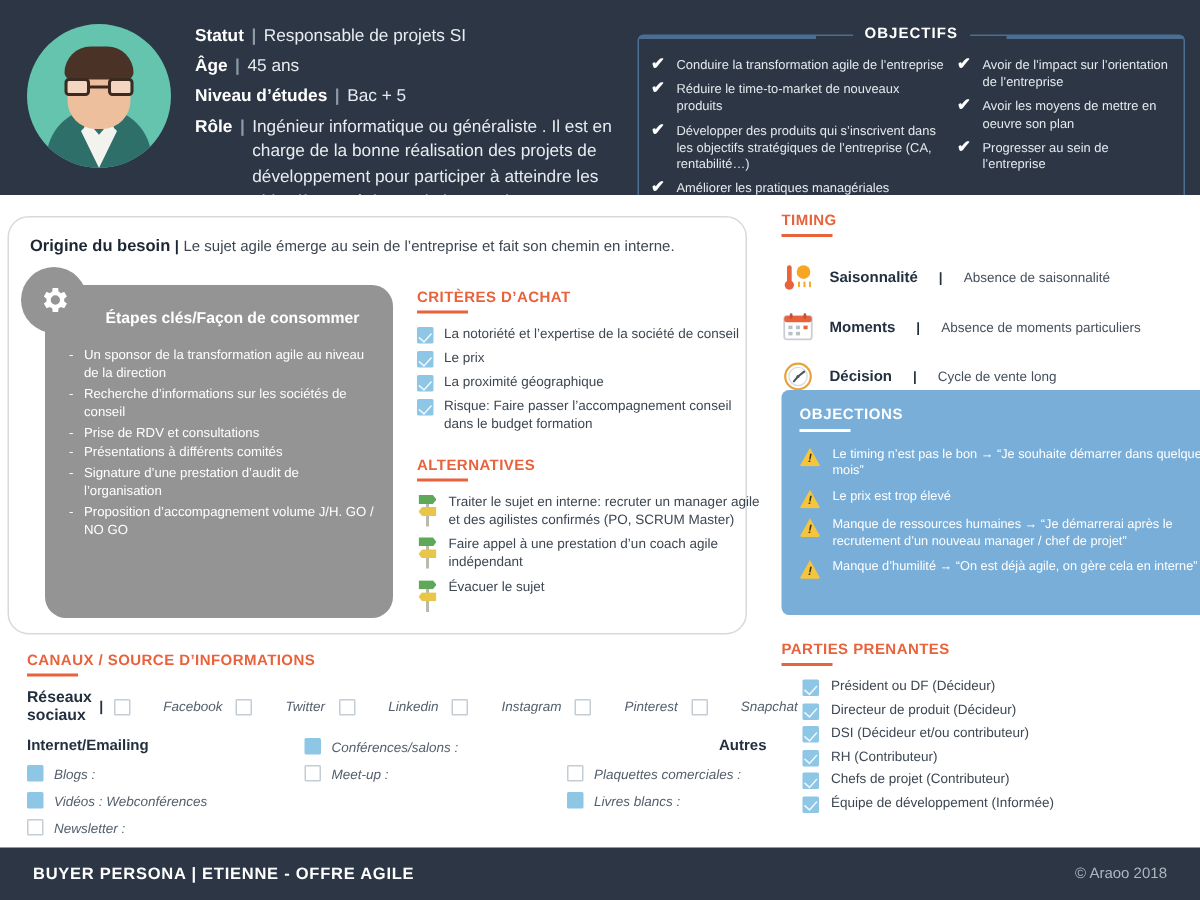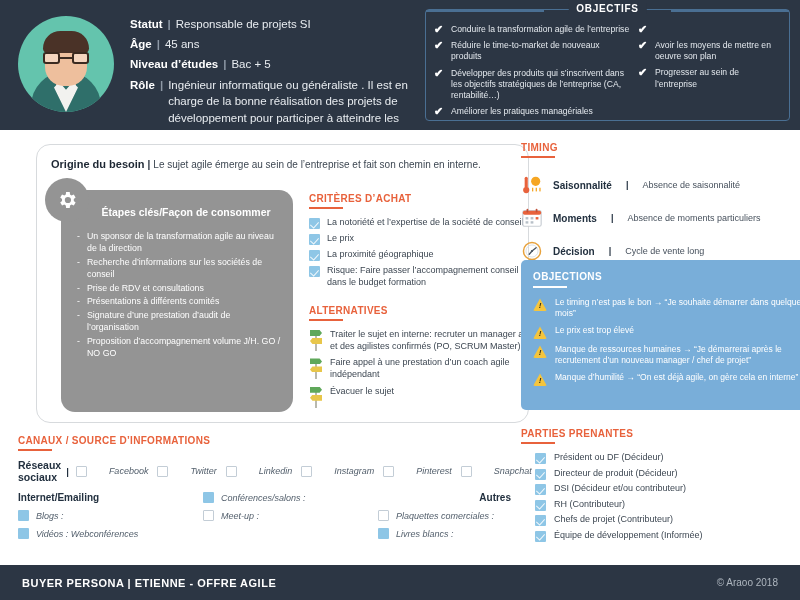--- a/index.html
+++ b/index.html
@@ -45,42 +45,42 @@
 
   .persona-fields { margin-left:16px; padding-top:6px; color:#ffffff; max-width:280px; }
   .pf-row { display:flex; font-size:11.5px; line-height:1.45; margin-bottom:3.5px; }
   .pf-label { font-weight:bold; white-space:nowrap; }
   .pf-sep { padding:0 5px; font-weight:bold; color:#8e99a6; }
   .pf-val { font-weight:normal; color:#e8ecf0; }
   .pf-row.role .pf-val { display:block; }
 
   
   .objectives {
-    position:absolute; right:10px; top:9px;
+    position:absolute; right:10px; top:23px;
     width:365px; height:112px;
     border:1.5px solid #4a6f93; border-radius:4px;
     background:#2c3644;
   }
   .obj-title {
     position:absolute; top:-7px; left:50%; transform:translateX(-50%);
     background:#2c3644; color:#ffffff; font-weight:bold; font-size:10px;
     letter-spacing:.7px; padding:0 8px;
   }
   .obj-rule-l, .obj-rule-r { position:absolute; top:0; height:1.5px; background:#4a6f93; }
   .obj-cols { display:flex; padding:14px 8px 6px 8px; gap:6px; }
   .obj-col { flex:1; }
   .obj-col.right { flex:0 0 143px; }
   .obj-item { display:flex; gap:6px; margin-bottom:5px; color:#e4e9ee; font-size:8.6px; line-height:1.3; }
   .check-w { flex:0 0 11px; color:#ffffff; font-size:11px; line-height:1; font-weight:bold; }
 
   
   .main { position:absolute; top:130px; left:0; width:800px; height:435px; background:#fff; }
 
   .left-card {
-    position:absolute; left:36px; top:14px; width:493px; height:279px;
+    position:absolute; left:5px; top:14px; width:493px; height:279px;
     border:1px solid #d7dadd; border-radius:14px; background:#fff;
   }
   .origine { padding:12px 14px 0 14px; font-size:10px; line-height:1.3; }
   .origine b { font-size:11px; color:#1d2733; }
   .origine .bar { color:#1d2733; font-weight:bold; padding:0 3px; }
   .origine span.txt { color:#3d4752; }
 
   .gray-box {
     position:absolute; left:24px; top:45px; width:232px; height:222px;
     background:#949494; border-radius:14px; color:#ffffff;
@@ -224,20 +224,21 @@
           <span>Développer des produits qui s’inscrivent dans les objectifs stratégiques de l’entreprise (CA, rentabilité…)</span>
         </div>
         <div class="obj-item">
           <span class="check-w">✔</span>
           <span>Améliorer les pratiques managériales</span>
         </div>
       </div>
       <div class="obj-col right">
         <div class="obj-item">
           <span class="check-w">✔</span>
+          <span>Avoir de l’impact sur l’orientation de l’entreprise</span>
         </div>
         <div class="obj-item">
           <span class="check-w">✔</span>
           <span>Avoir les moyens de mettre en oeuvre son plan</span>
         </div>
         <div class="obj-item">
           <span class="check-w">✔</span>
           <span>Progresser au sein de l’entreprise</span>
         </div>
       </div>
@@ -464,20 +465,24 @@
       <div class="can-col c1">
         <div class="can-head">Internet/Emailing</div>
         <label class="can-item">
             <span class="fbox"></span>
             <span>Blogs :</span>
           </label>
         <label class="can-item">
             <span class="fbox"></span>
             <span>Vidéos : Webconférences</span>
           </label>
+        <label class="can-item">
+            <span class="ebox"></span>
+            <span>Newsletter :</span>
+          </label>
       </div>
       <div class="can-col c2">
         <label class="can-item">
             <span class="fbox"></span>
             <span>Conférences/salons :</span>
           </label>
         <label class="can-item">
             <span class="ebox"></span>
             <span>Meet-up :</span>
           </label>

